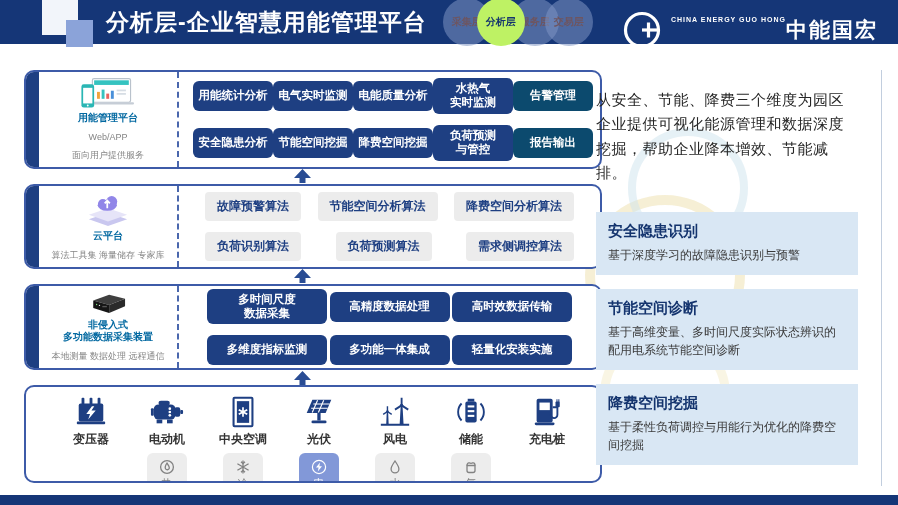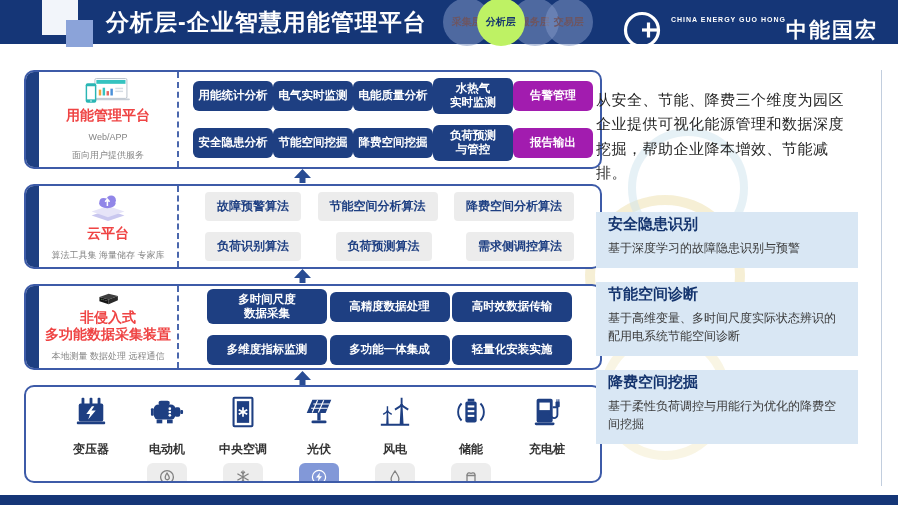--- a/index.html
+++ b/index.html
@@ -27,56 +27,56 @@
   .logo-en { font-size:7px; letter-spacing:1px; font-weight:bold; }
   .logo-zh { font-size:21px; font-weight:bold; letter-spacing:2px; }
 
   
   .block { position:absolute; left:24px; width:578px; background:#fff;
     border:2px solid #3d5ba8; border-radius:10px; overflow:hidden; display:flex; z-index:2; }
   .bracket { position:absolute; left:0; top:0; bottom:0; width:13px; background:#1e3f82; }
   .left-col { width:140px; flex:none; margin-left:13px; padding:6px 4px;
     border-right:2px dashed #4a67ad; display:flex; flex-direction:column;
     align-items:center; justify-content:center; text-align:center; }
-  .left-title { font-size:14px; font-weight:bold; color:#ef4444; margin-top:3px; line-height:1.25; }
+  .left-title { font-size:10px; font-weight:bold; color:#0369a1; margin-top:3px; line-height:1.25; }
   .left-sub { font-size:9px; color:#858585; margin-top:6px; line-height:1.35; }
   .btn-area { flex:1; display:flex; flex-direction:column; justify-content:center; gap:11px; padding:6px 14px; }
   .btn-row { display:flex; justify-content:space-between; align-items:center; }
   .btn { display:flex; align-items:center; justify-content:center; text-align:center;
     background:#1e3f82; color:#fff; font-weight:bold; font-size:11.5px; line-height:1.2;
     border-radius:6px; white-space:pre-line; padding:4px 3px; min-height:30px; }
   .row1 .btn { width:80px; }
-  .row1 .btn.lt { background:#a21caf;font-family:Liberation Mono, monospace; }
+  .row1 .btn.lt { background:#0c4a6e;font-family:Liberation Mono, monospace; }
   .gbtn { display:flex; align-items:center; justify-content:center; text-align:center;
     background:#ececec; color:#1e3f82; font-weight:bold; font-size:12px;
     border-radius:4px; padding:6px 12px; min-height:28px; white-space:pre-line; }
   .row2 .btn-area { padding:6px 26px; }
   .row3 .btn { width:120px; }
   .row3 .btn-area { padding:6px 28px; }
 
   
   .up-arrow { position:absolute; left:294px; z-index:1; }
 
   
   .equip-block { position:absolute; left:24px; top:385px; width:578px; height:98px;
     background:#fff; border:2px solid #3d5ba8; border-radius:10px; overflow:hidden; z-index:2;
     display:flex; flex-direction:column; padding:8px 18px 6px 30px; }
   .equip-row { display:flex; justify-content:space-between; }
-  .equip { width:70px; display:flex; flex-direction:column; align-items:center; gap:12px; }
+  .equip { width:70px; display:flex; flex-direction:column; align-items:center; gap:2px; }
   .equip-label { font-size:12px; font-weight:bold; color:#333; white-space:nowrap; }
   .chip-row { display:flex; justify-content:space-between; margin-top:5px; }
   .chip-slot { width:70px; display:flex; justify-content:center; }
   .chip { width:40px; height:44px; border-radius:6px; background:#ededed; color:#828282;
     display:flex; flex-direction:column; align-items:center; justify-content:center; gap:1px; font-size:11px; }
   .chip.active { background:#8298d8; color:#fff; }
 
   
   .side { position:absolute; left:596px; top:88px; width:262px; z-index:2; }
   .intro { font-size:15px; color:#262626; line-height:1.62; letter-spacing:0.5px; }
-  .card { background:#d9e7f4; padding:3px 12px 11px; margin-top:14px; position:relative; z-index:2; }
+  .card { background:#d9e7f4; padding:10px 12px 11px; margin-top:14px; position:relative; z-index:2; }
   .card.first { margin-top:27px; }
   .card-title { font-size:15px; font-weight:bold; color:#14346e; margin:0 0 5px; }
   .card-desc { font-size:12px; color:#3a3a3a; line-height:1.5; margin:0; }
   .side-line { position:absolute; left:881px; top:70px; height:416px; width:1px; background:#c2cede; z-index:1; }
   .ring { position:absolute; border-radius:50%; z-index:0; }
   .ring1 { left:585px; top:195px; width:160px; height:160px; border:10px solid rgba(238,226,178,0.55); }
   .ring2 { left:628px; top:128px; width:120px; height:120px; border:8px solid rgba(205,228,238,0.5); }
   .ring3 { left:600px; top:330px; width:130px; height:130px; border:9px solid rgba(238,226,178,0.35); }
 
   .footer { position:absolute; left:0; bottom:0; width:898px; height:10px; background:#153677; z-index:5; }

